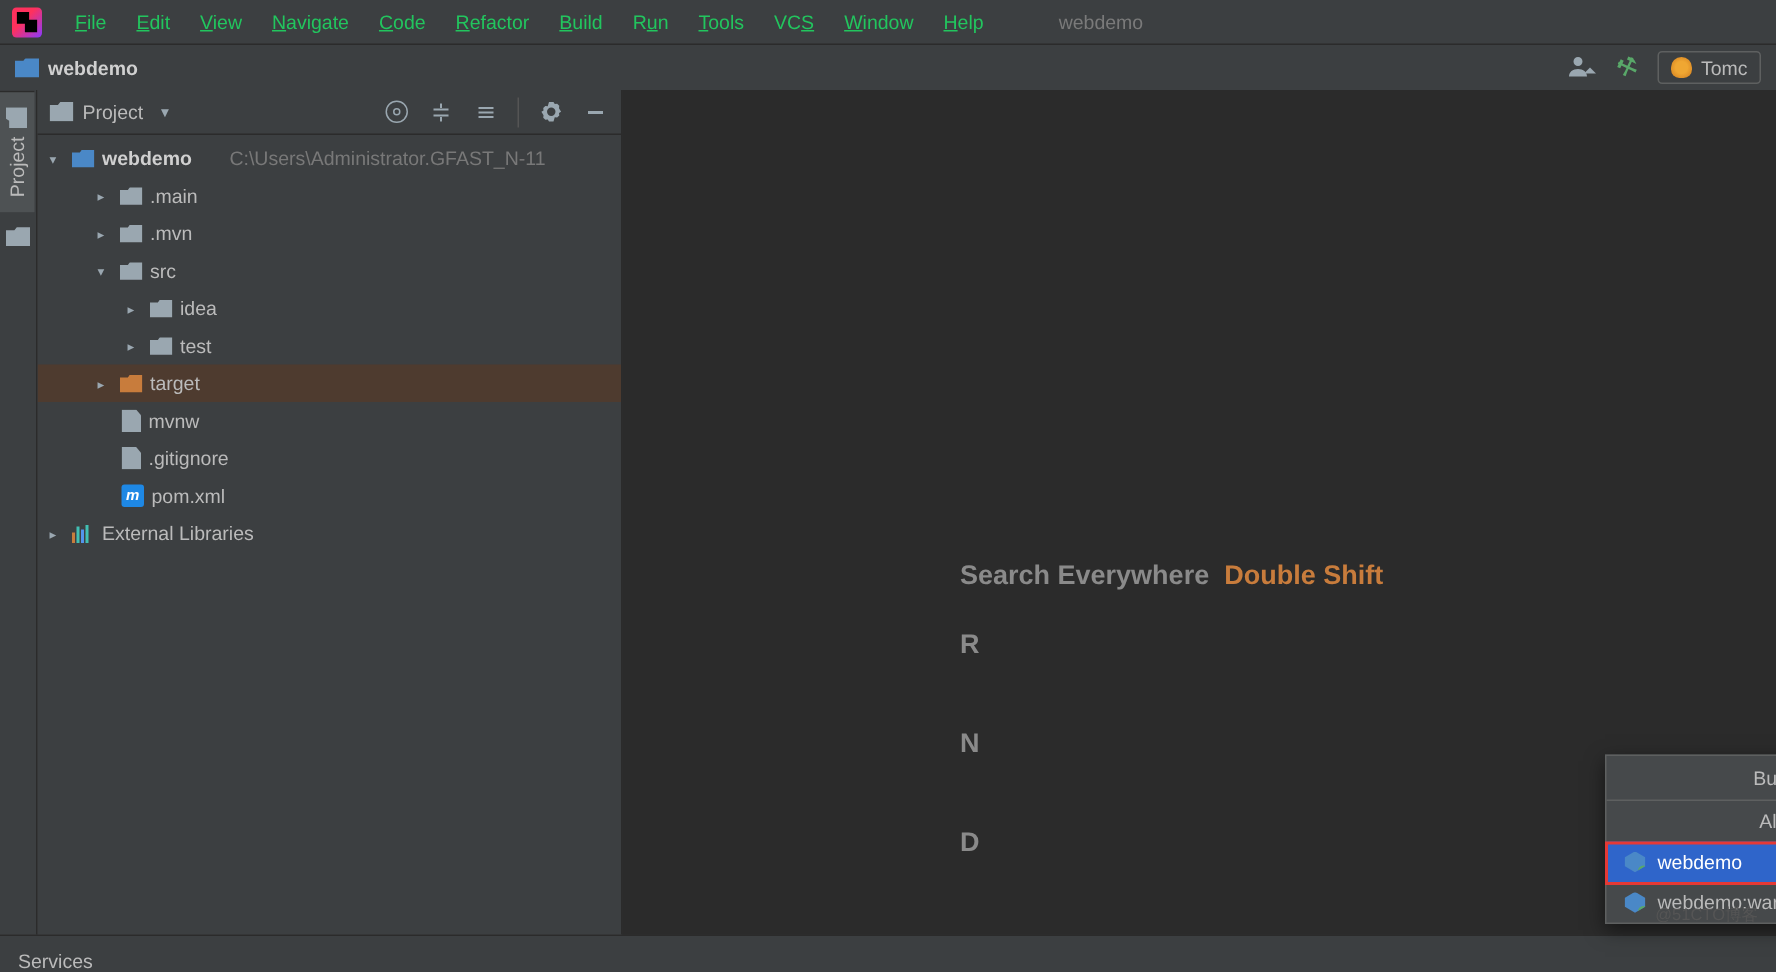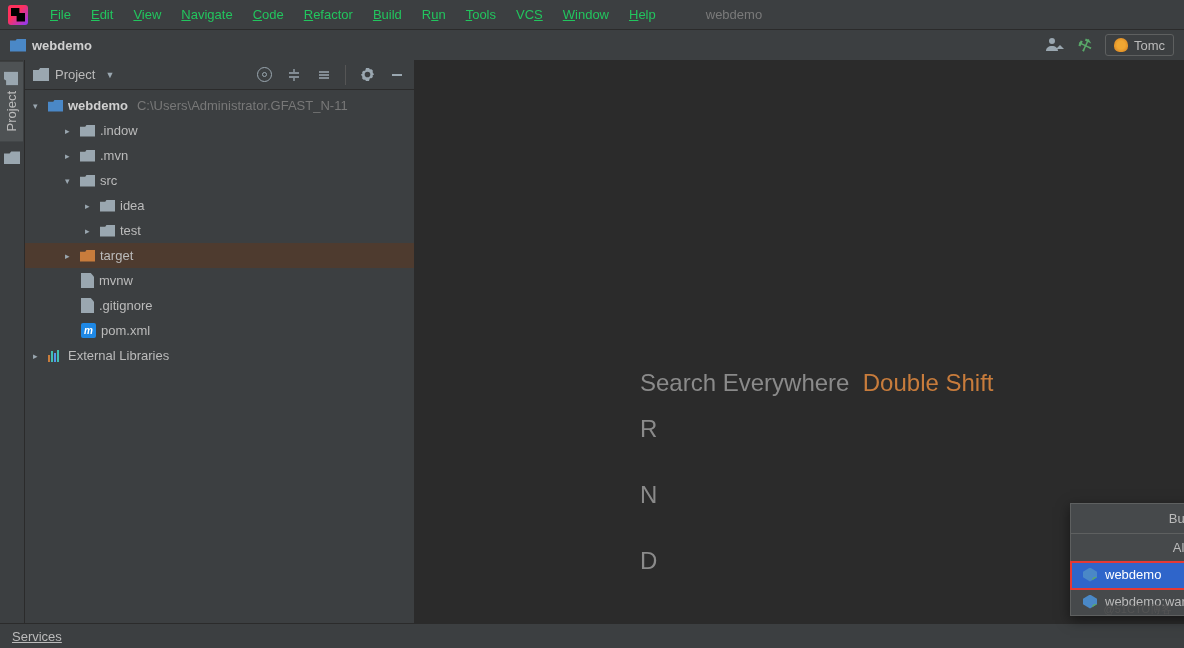--- a/index.html
+++ b/index.html
@@ -58,36 +58,36 @@
   .lib-icon span:nth-child(2){height:11px;}
   .lib-icon span:nth-child(3){height:9px;background:#5394ec;}
   .lib-icon span:nth-child(4){height:12px;}
   .scratch-icon { width:15px;height:12px;background:#9aa7b0;clip-path:polygon(0 18%,35% 18%,45% 0,100% 0,100% 100%,0 100%);flex-shrink:0;position:relative;}
   .scratch-icon::after{content:"";position:absolute;right:-3px;bottom:-3px;width:8px;height:8px;background:#41bfb3;border-radius:50%;}
   .muted { color:#787878; }
   .bold { font-weight:bold; color:#d0d0d0; }
   
   
   .editor { flex:1; background:#2b2b2b; position:relative; }
-  .welcome { position:absolute; left:225px; top:300px; font-size:24px; line-height:46px; color:#8a8a8a; }
+  .welcome { position:absolute; left:225px; top:300px; font-size:18px; line-height:46px; color:#8a8a8a;font-weight:bold; }
   .welcome .link { color:#c87c3c; }
   .partial { color:#8a8a8a; }
   .watermark { position:absolute; right:12px; bottom:6px; color:#555; font-size:11px; }
   
   
   .popup1 { position:absolute; left:655px; top:443px; width:270px; background:#46494b; border:1px solid #5e6060; box-shadow:0 4px 12px rgba(0,0,0,.5); }
   .popup-title { height:30px; display:flex; align-items:center; justify-content:center; color:#bbbbbb; border-bottom:1px solid #5e6060; }
   .popup-row { height:27px; display:flex; align-items:center; padding:0 12px; gap:8px; color:#bbbbbb; position:relative; }
   .popup-row.hover { background:#2f65ca; color:#fff; }
   .artifact-icon { width:14px; height:14px; background:#4a88c7; clip-path:polygon(50% 0,100% 30%,100% 70%,50% 100%,0 70%,0 30%); flex-shrink:0; position:relative;}
   .artifact-icon::after{content:"";position:absolute;right:-2px;bottom:-2px;width:7px;height:7px;background:#59a869;border-radius:50%;}
   .redbox1 { position:absolute; left:655px; top:501px; width:226px; height:29px; border:2px solid #e53935; pointer-events:none; }
   
   
-  .statusbar { height:25px; background:#3c3f41; border-top:1px solid #2b2b2b; display:flex; align-items:center; padding:0 12px; color:#bbbbbb;text-decoration:underline; }
+  .statusbar { height:25px; background:#3c3f41; border-top:1px solid #2b2b2b; display:flex; align-items:flex-end; padding:0 12px; color:#bbbbbb; }
 </style>
 </head>
 <body>
 
 <div class="menubar">
   <div class="app-icon"></div>
   <div class="menu-item"><u>F</u>ile</div>
   <div class="menu-item"><u>E</u>dit</div>
   <div class="menu-item"><u>V</u>iew</div>
   <div class="menu-item"><u>N</u>avigate</div>
@@ -165,26 +165,26 @@
             </svg>
           </div>
       </div>
     </div>
 
     <div class="tree">
       <div class="tree-row" style="padding-left:8px">
         <span class="arrow">▾</span>
         <div class="folder-icon blue"></div>
         <span class="bold">webdemo</span>
-        <span class="muted" style="margin-left:4px">C:\Users\Administrator.GFAST_N-11</span>
+        <span class="muted" style="margin-left:20px">C:\Users\Administrator.GFAST_N-11</span>
       </div>
       <div class="tree-row" style="padding-left:40px">
         <span class="arrow">▸</span>
         <div class="folder-icon"></div>
-        <span>.indow</span>
+        <span>.main</span>
       </div>
       <div class="tree-row" style="padding-left:40px">
         <span class="arrow">▸</span>
         <div class="folder-icon"></div>
         <span>.mvn</span>
       </div>
       <div class="tree-row" style="padding-left:40px">
         <span class="arrow">▾</span>
         <div class="folder-icon"></div>
         <span>src</span>

